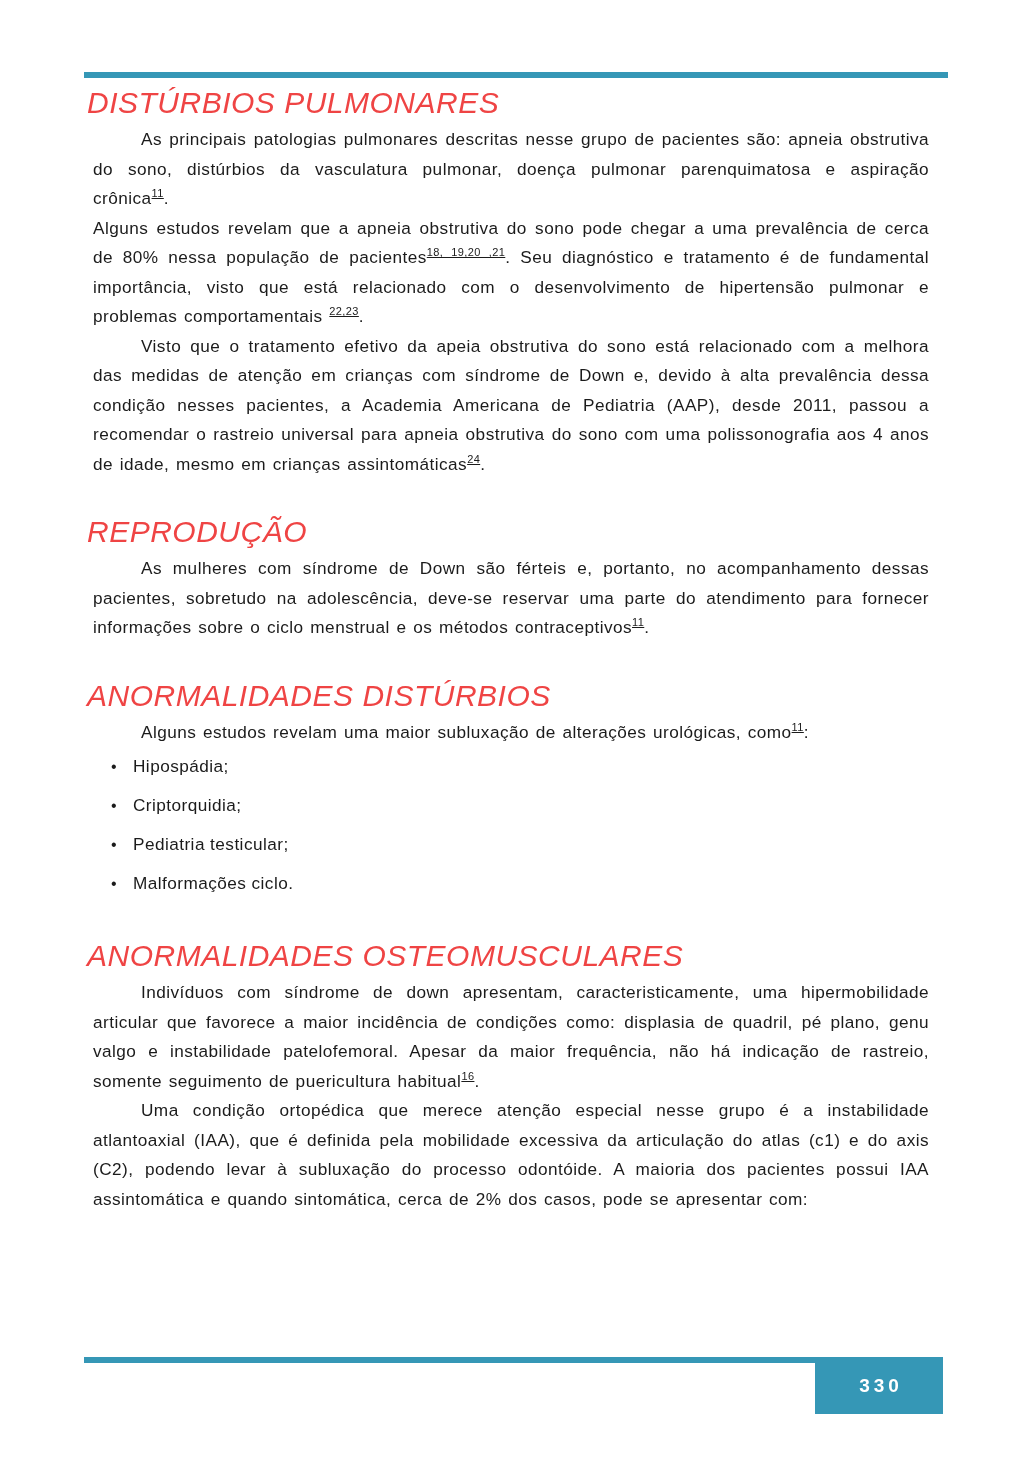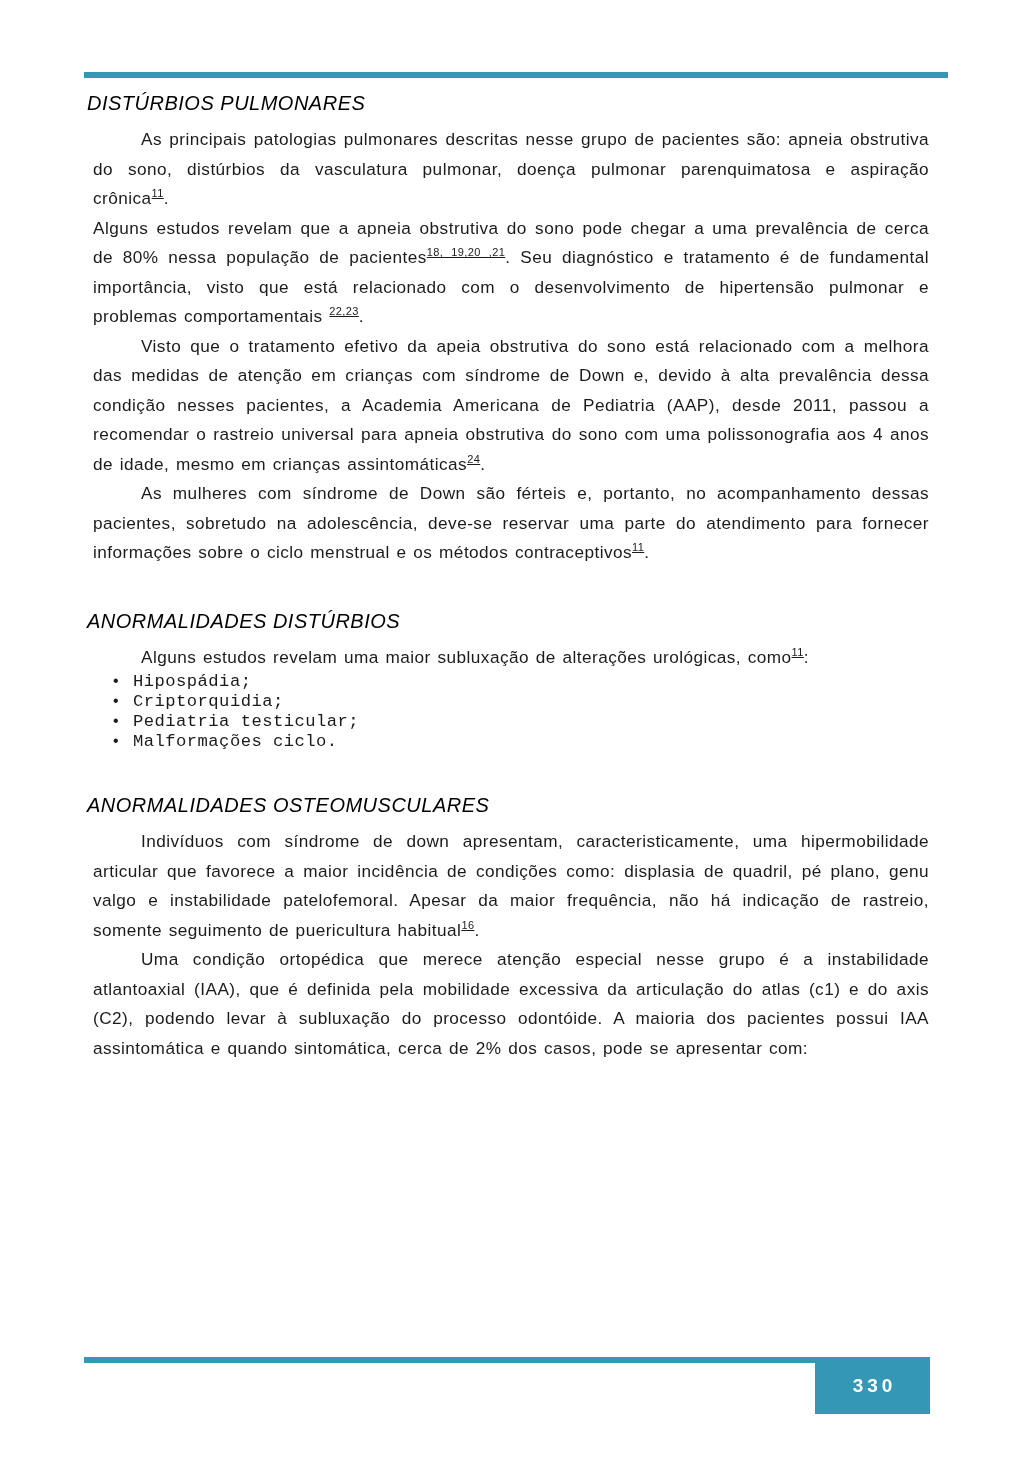--- a/index.html
+++ b/index.html
@@ -21,22 +21,22 @@
   .rule.bottom { left: 84px;  top: 1357px; width: 731px; }
   .content {
     position: absolute;
     left: 93px;
     top: 86px;
     width: 836px;
   }
   h2.section-heading {
     font-style: italic;
     font-weight: normal;
-    color: #000000;
-    font-size: 20px;
+    color: #ef4444;
+    font-size: 30px;
     line-height: 34px;
     letter-spacing: 0.5px;
     margin: 36px 0 5px -6px;
   }
   h2.section-heading.first { margin-top: 0; }
   p.body-text {
     margin: 0;
     font-size: 17.2px;
     line-height: 29.5px;
     letter-spacing: 0.45px;
@@ -51,34 +51,33 @@
     vertical-align: super;
     text-decoration: underline;
   }
   ul.bullet-list {
     list-style: none;
     margin: 0;
     padding: 0 0 0 18px;
   }
   ul.bullet-list li {
     font-size: 17.2px;
-    line-height: 20px;
+    line-height: 38px;
     letter-spacing: 0.45px;
-    font-family: Liberation Mono, monospace;
   }
   ul.bullet-list .bullet {
     display: inline-block;
     width: 22px;
     font-size: 16px;
   }
   .page-number-box {
     position: absolute;
     left: 815px;
     top: 1357px;
-    width: 115px;
+    width: 128px;
     height: 57px;
     background: #3597b6;
     display: flex;
     align-items: center;
     justify-content: center;
   }
   .page-number-box span {
     color: #ffffff;
     font-weight: bold;
     font-size: 19px;
@@ -96,20 +95,21 @@
   <div class="content">
 
     <section>
       <h2 class="section-heading first">DISTÚRBIOS PULMONARES</h2>
       <p class="body-text indented"><span>As principais patologias pulmonares descritas nesse grupo de pacientes são: apneia obstrutiva do sono, distúrbios da vasculatura pulmonar, doença pulmonar parenquimatosa e aspiração crônica</span><sup class="ref">11</sup><span>.</span></p>
       <p class="body-text"><span>Alguns estudos revelam que a apneia obstrutiva do sono pode chegar a uma prevalência de cerca de 80% nessa população de pacientes</span><sup class="ref">18, 19,20 ,21</sup><span>. Seu diagnóstico e tratamento é de fundamental importância, visto que está relacionado com o desenvolvimento de hipertensão pulmonar e problemas comportamentais </span><sup class="ref">22,23</sup><span>.</span></p>
       <p class="body-text indented"><span>Visto que o tratamento efetivo da apeia obstrutiva do sono está relacionado com a melhora das medidas de atenção em crianças com síndrome de Down e, devido à alta prevalência dessa condição nesses pacientes, a Academia Americana de Pediatria (AAP), desde 2011, passou a recomendar o rastreio universal para apneia obstrutiva do sono com uma polissonografia aos 4 anos de idade, mesmo em crianças assintomáticas</span><sup class="ref">24</sup><span>.</span></p>
     </section>
 
     <section>
+      <h2 class="section-heading">REPRODUÇÃO</h2>
       <p class="body-text indented"><span>As mulheres com síndrome de Down são férteis e, portanto, no acompanhamento dessas pacientes, sobretudo na adolescência, deve-se reservar uma parte do atendimento para fornecer informações sobre o ciclo menstrual e os métodos contraceptivos</span><sup class="ref">11</sup><span>.</span></p>
     </section>
 
     <section>
       <h2 class="section-heading">ANORMALIDADES DISTÚRBIOS</h2>
       <p class="body-text indented"><span>Alguns estudos revelam uma maior subluxação de alterações urológicas, como</span><sup class="ref">11</sup><span>:</span></p>
       <ul class="bullet-list">
         <li><span class="bullet">•</span><span>Hipospádia;</span></li>
         <li><span class="bullet">•</span><span>Criptorquidia;</span></li>
         <li><span class="bullet">•</span><span>Pediatria testicular;</span></li>

